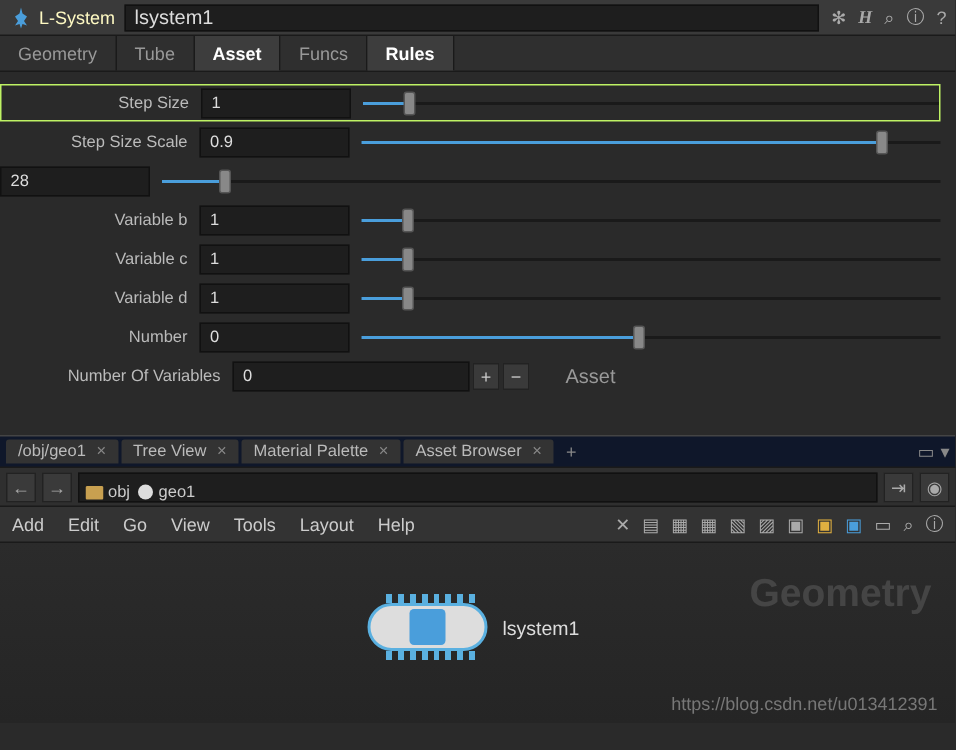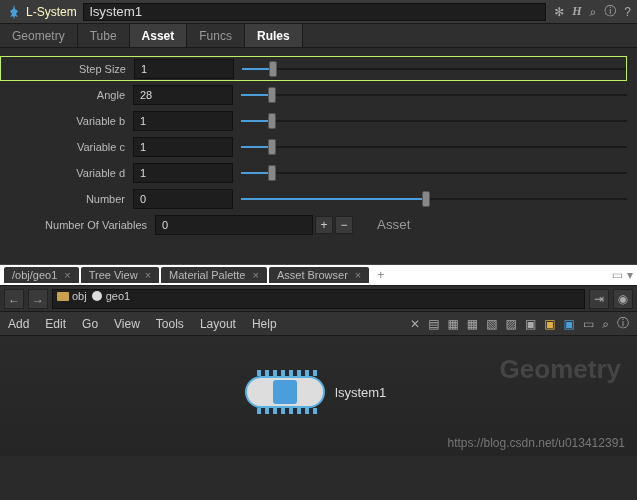--- a/index.html
+++ b/index.html
@@ -23,29 +23,29 @@
   .param-input { width: 100px; background: #1e1e1e; border: 1px solid #111; color: #ddd; padding: 2px 6px; height: 20px; font-size: 11px; }
   .param-input.wide { width: 190px; }
   .slider-wrap { flex: 1; margin-left: 8px; position: relative; height: 20px; display: flex; align-items: center; }
   .slider-track { position: absolute; width: 100%; height: 2px; background: #1a1a1a; }
   .slider-fill { position: absolute; height: 2px; background: #4a9edb; left: 0; }
   .slider-thumb { position: absolute; width: 8px; height: 16px; background: #888; border: 1px solid #555; border-radius: 2px; transform: translateX(-50%); }
   .highlight-box { border: 1px solid #bef264; padding: 0; }
   .btn-sm { width: 18px; height: 18px; background: #3a3a3a; border: 1px solid #222; color: #ccc; cursor: pointer; display: inline-flex; align-items: center; justify-content: center; margin-left: 2px; }
   .clear-btn { background: transparent; border: none; color: #999; padding: 2px 14px; cursor: pointer; margin-left: 10px; }
   
-  .mini-tabs { background: #ffffff; height: 22px; display: flex; align-items: center; border-top: 1px solid #444; border-bottom: 1px solid #1a1a1a; padding: 0 4px; margin-top: 18px; }
+  .mini-tabs { background: #0f172a; height: 22px; display: flex; align-items: center; border-top: 1px solid #444; border-bottom: 1px solid #1a1a1a; padding: 0 4px; margin-top: 18px; }
   .mini-tab { padding: 2px 8px; color: #bbb; font-size: 11px; display: flex; align-items: center; gap: 4px; background: #333; margin-right: 2px; border-radius: 2px 2px 0 0; }
   .mini-tab .x { color: #888; cursor: pointer; margin-left: 3px; }
   .mini-add { color: #888; padding: 0 6px; cursor: pointer; }
   .mini-right { margin-left: auto; display: flex; gap: 4px; }
   
   .navbar { background: #2f2f2f; height: 26px; display: flex; align-items: center; padding: 0 4px; border-bottom: 1px solid #1a1a1a; gap: 4px; }
   .nav-btn { width: 20px; height: 20px; background: #3a3a3a; border: 1px solid #222; display: flex; align-items: center; justify-content: center; color: #aaa; cursor: pointer; }
-  .path-box { flex: 1; background: #1e1e1e; border: 1px solid #111; height: 20px; display: flex; align-items: flex-start; padding: 0 4px; gap: 4px; }
+  .path-box { flex: 1; background: #1e1e1e; border: 1px solid #111; height: 20px; display: flex; align-items: flex-end; padding: 0 4px; gap: 4px; }
   .path-seg { display: flex; align-items: center; gap: 3px; color: #ccc; font-size: 11px; }
   .path-ico { width: 12px; height: 12px; display: inline-block; }
   
   .menubar { background: #333; height: 24px; display: flex; align-items: center; padding: 0 8px; gap: 16px; border-bottom: 1px solid #1a1a1a; }
   .menu-item { color: #ccc; cursor: pointer; font-size: 12px; }
   .menu-right { margin-left: auto; display: flex; gap: 8px; align-items: center; }
   .menu-ico { color: #aaa; cursor: pointer; }
   
   .viewport { position: relative; height: 120px; background: linear-gradient(#2b2b2b, #252525); }
   .geom-text { position: absolute; right: 16px; top: 18px; font-size: 26px; font-weight: bold; color: #454545; }
@@ -89,23 +89,31 @@
   <div class="param-row highlight-box">
     <div class="param-label">Step Size</div>
     <input class="param-input" value="1" style="">
     <div class="slider-wrap">
       <div class="slider-track"></div>
         <div class="slider-fill" style="width:8%"></div>
         <div class="slider-thumb" style="left:8%"></div>
     </div>
   </div>
 
-
-  <div class="param-row">
-    <div class="param-label">Angle</div>
+  <div class="param-row">
+    <div class="param-label">Step Size Scale</div>
+    <input class="param-input" value="0.9" style="">
+    <div class="slider-wrap">
+      <div class="slider-track"></div>
+        <div class="slider-fill" style="width:90%"></div>
+        <div class="slider-thumb" style="left:90%"></div>
+    </div>
+  </div>
+
+  <div class="param-row">
     <input class="param-input" value="28" style="">
     <div class="slider-wrap">
       <div class="slider-track"></div>
         <div class="slider-fill" style="width:8%"></div>
         <div class="slider-thumb" style="left:8%"></div>
     </div>
   </div>
 
 
   <div class="param-row">

